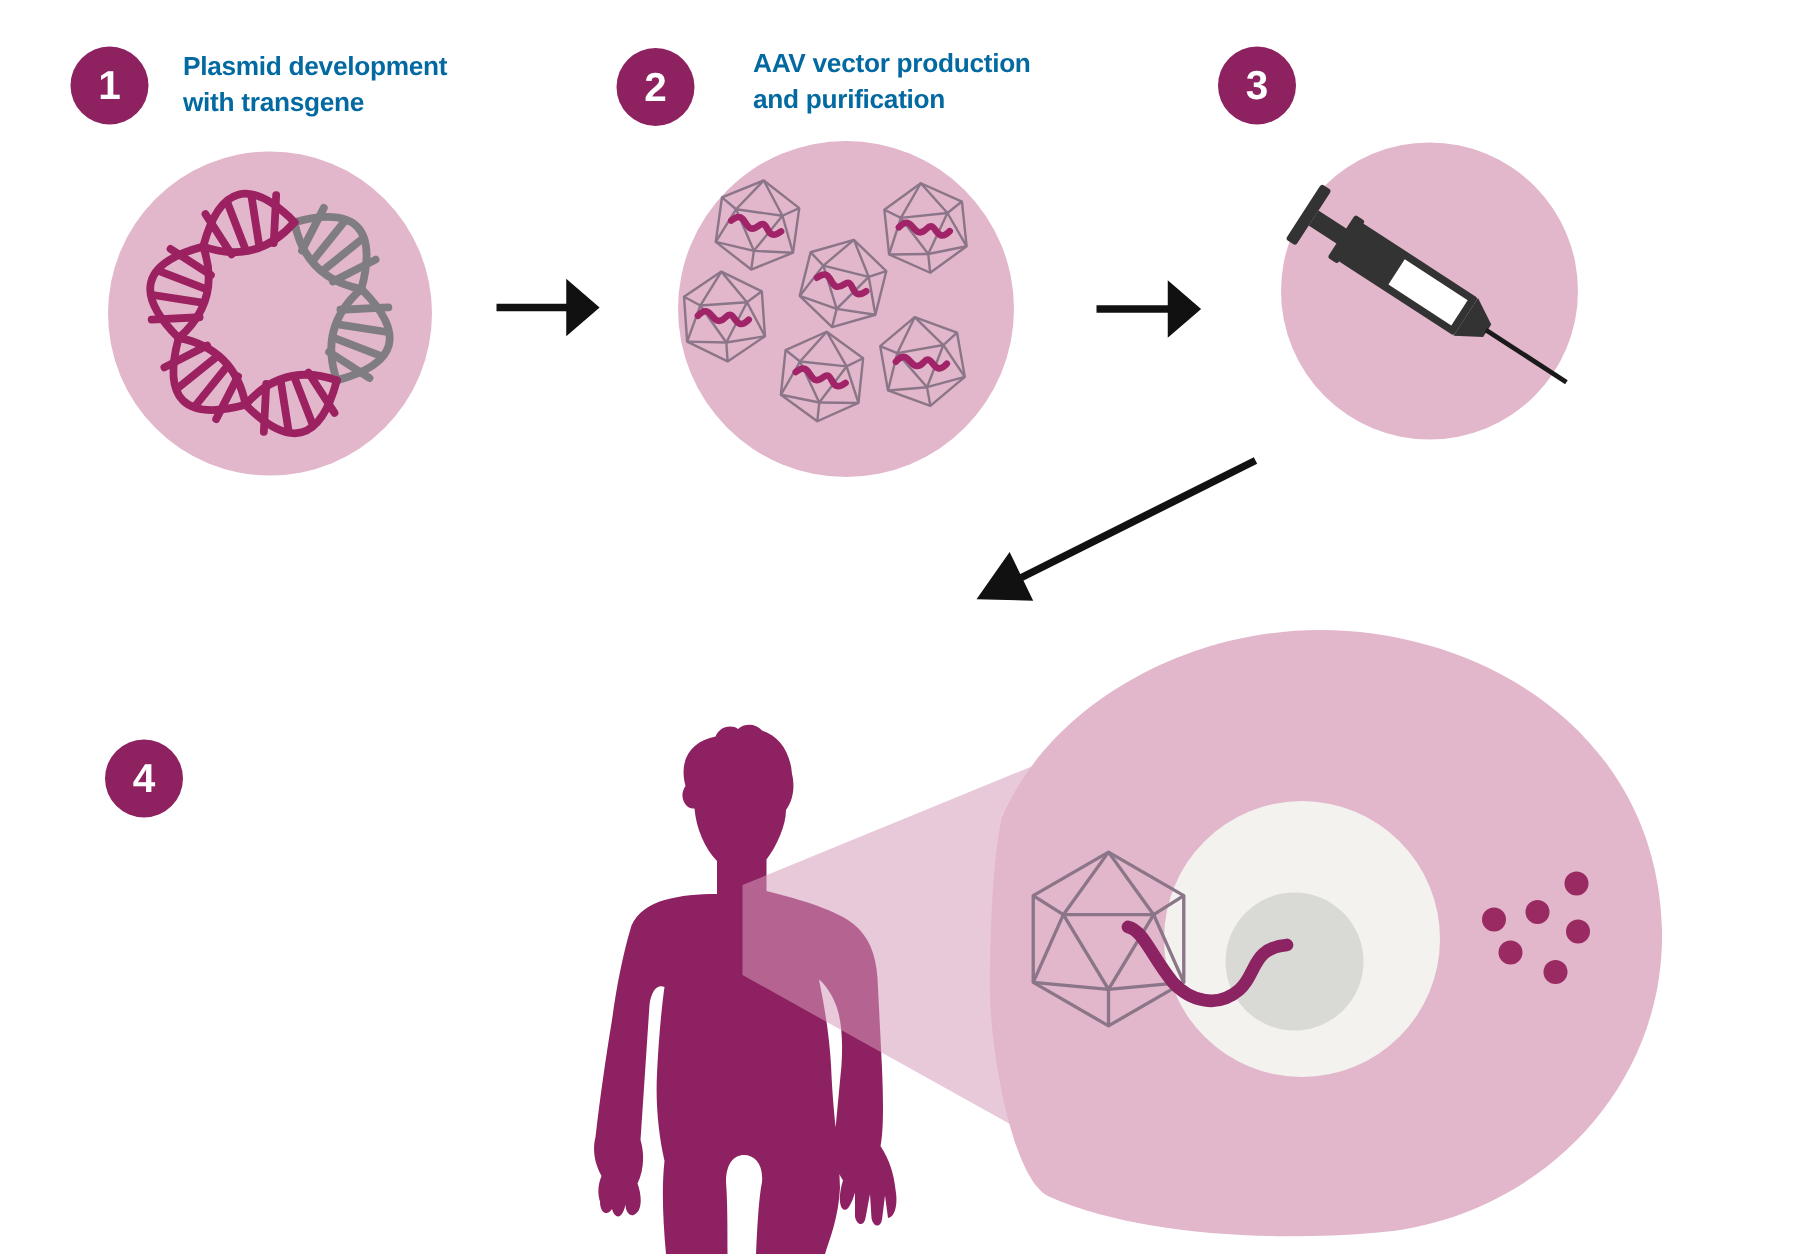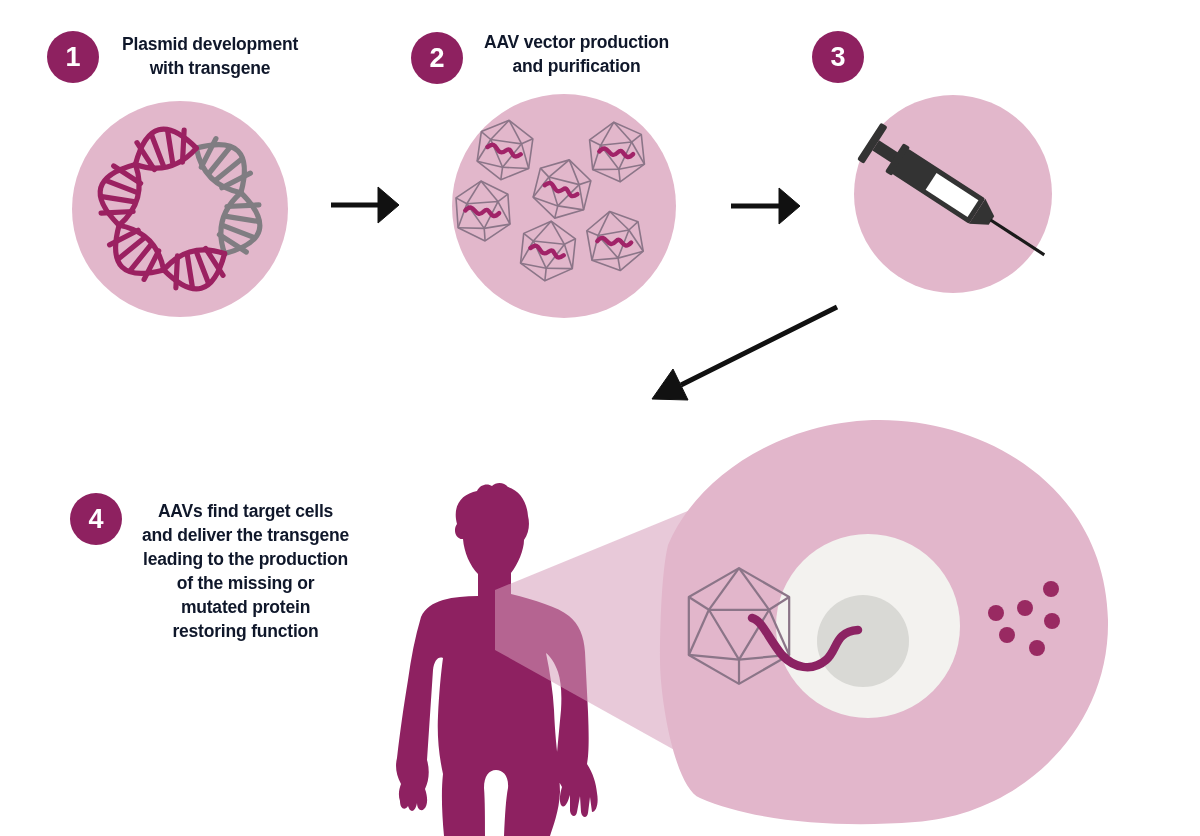--- a/index.html
+++ b/index.html
@@ -8,21 +8,21 @@
     background:#ffffff;font-family:"Liberation Sans",sans-serif;
   }
   #art{position:absolute;left:0;top:0;}
   .badge{
     position:absolute;width:52px;height:52px;border-radius:50%;
     background:#8e2160;color:#ffffff;font-size:27px;font-weight:700;
     display:flex;align-items:center;justify-content:center;line-height:1;
   }
   .step-label{
     position:absolute;font-size:17.5px;line-height:24px;font-weight:600;
-    color:#0f172a;white-space:pre-line;letter-spacing:-0.2px;text-align:center;
+    color:#0369a1;white-space:pre-line;letter-spacing:-0.2px;
   }
 </style>
 </head>
 <body>
 
 <div id="stage">
 
   <svg id="art" width="1200" height="836" viewBox="0 0 1200 836">
     <defs>
 
@@ -207,22 +207,16 @@
     </g>
   </svg>
 
   <div class="badge" style="left:47px;top:31px">1</div>
   <div class="badge" style="left:411px;top:32px">2</div>
   <div class="badge" style="left:812px;top:31px">3</div>
   <div class="badge" style="left:70px;top:493px">4</div>
 
   <div class="step-label" style="left:122px;top:32px">Plasmid development
 with transgene</div>
-  <div class="step-label" style="left:484px;top:30px">AAV vector production
+  <div class="step-label" style="left:502px;top:30px">AAV vector production
 and purification</div>
-  <div class="step-label" style="left:142px;top:499px">AAVs find target cells
-and deliver the transgene
-leading to the production
-of the missing or
-mutated protein
-restoring function</div>
 
 </div>
 
 </body></html>

